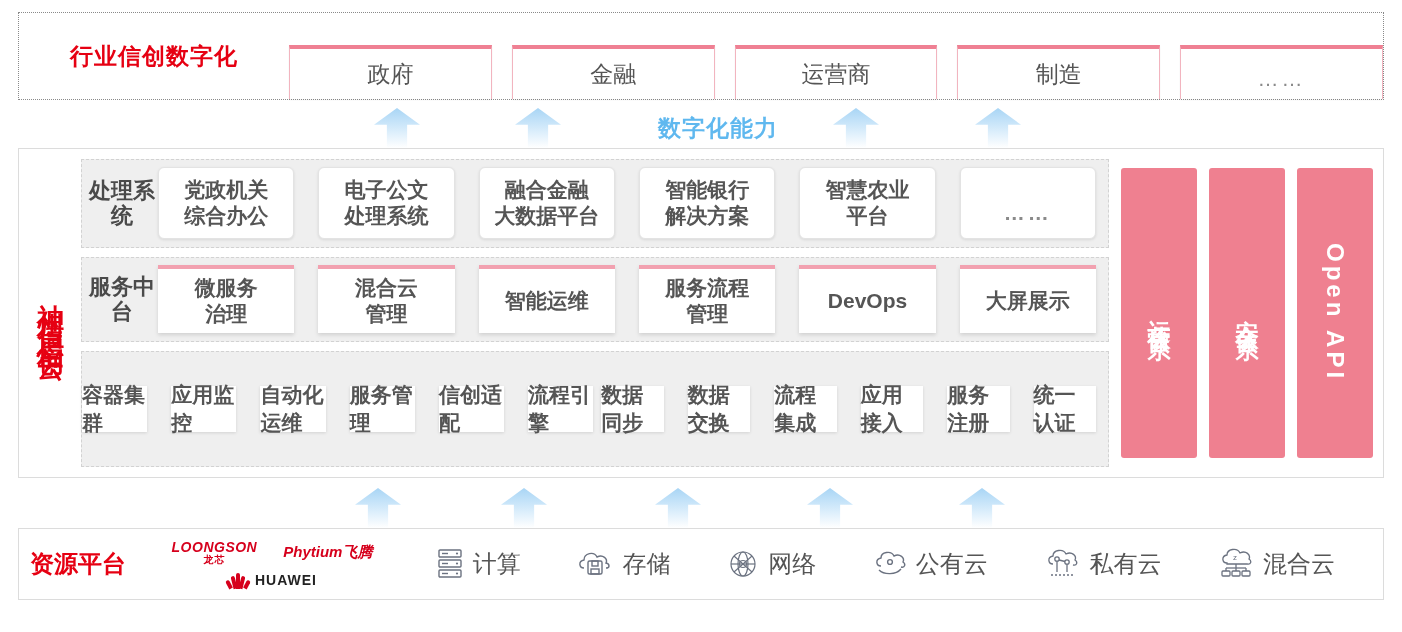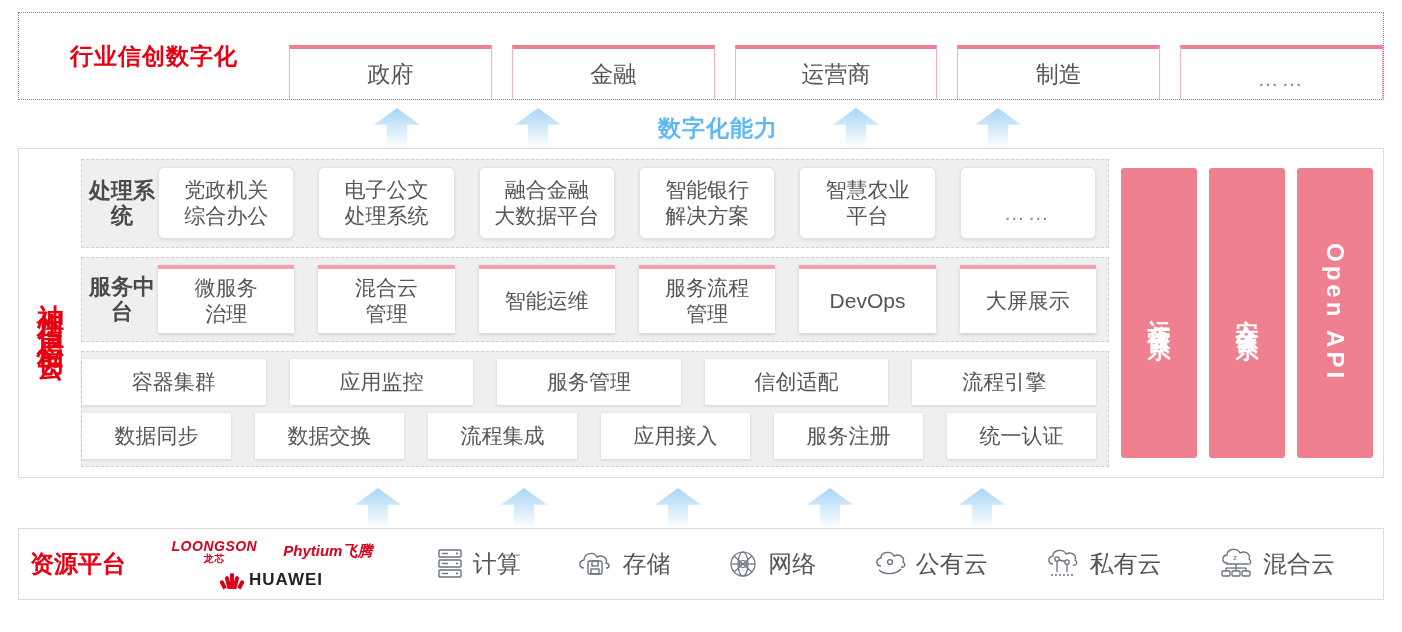--- a/index.html
+++ b/index.html
@@ -87,22 +87,22 @@
     padding:0 12px 0 0;
   }
   .layer.app{height:92px;}
   .layer.svc{height:88px;}
   .layer.tech{height:120px;}
   .layer-label{
     width:72px;flex:0 0 auto;text-align:center;
     font-size:22px;font-weight:bold;color:#4a4a4a;line-height:1.15;
     margin-left:4px;
   }
-  .cards-row{flex:1 1 auto;display:flex;gap:24px;}
-  .cards-stack{flex:1 1 auto;display:flex;flex-direction:column;gap:8px;justify-content:center;}
+  .cards-row{flex:1 1 auto;display:flex;gap:24px;font-weight:bold;}
+  .cards-stack{flex:1 1 auto;display:flex;flex-direction:row;gap:8px;justify-content:center;}
 
   
   .app-card{
     flex:1 1 0;height:72px;background:#fff;border-radius:6px;
     border:1px solid #e3e3e3;
     box-shadow:0 1px 3px rgba(0,0,0,.10);
     display:flex;align-items:center;justify-content:center;
     text-align:center;font-size:21px;color:#555;line-height:1.25;
     box-sizing:border-box;
   }
@@ -170,21 +170,21 @@
   }
   .logo-loongson .cn{color:#d6001c;font-weight:bold;font-size:10px;letter-spacing:1px;margin-top:1px;}
   .logo-phytium{color:#d6001c;font-weight:bold;font-size:15px;font-style:italic;}
   .logo-huawei{display:flex;align-items:center;gap:6px;}
   .logo-huawei .mark{
     width:22px;height:18px;position:relative;
   }
   .logo-huawei .mark i{
     position:absolute;bottom:0;width:4px;background:#d6001c;border-radius:2px 2px 0 0;display:block;
   }
-  .logo-huawei .wordmark{color:#222;font-weight:bold;font-size:17px;letter-spacing:1px;}
+  .logo-huawei .wordmark{color:#222;font-weight:bold;font-size:14px;letter-spacing:1px;}
 
   .res-items{
     flex:1 1 auto;display:flex;align-items:center;justify-content:space-around;
     padding-right:20px;
   }
   .res-item{display:flex;align-items:center;gap:8px;font-size:24px;color:#555;}
   .res-item svg{display:block;}
 </style>
 </head>
 <body>
@@ -248,20 +248,21 @@
           <div class="svc-card" style="white-space:pre-line">DevOps</div>
           <div class="svc-card" style="white-space:pre-line">大屏展示</div>
         </div>
       </div>
 
       <div class="layer tech">
         <div class="cards-stack">
           <div class="cards-row">
             <div class="tech-card">容器集群</div>
             <div class="tech-card">应用监控</div>
+            <div class="tech-card">自动化运维</div>
             <div class="tech-card">服务管理</div>
             <div class="tech-card">信创适配</div>
             <div class="tech-card">流程引擎</div>
           </div>
           <div class="cards-row">
             <div class="tech-card">数据同步</div>
             <div class="tech-card">数据交换</div>
             <div class="tech-card">流程集成</div>
             <div class="tech-card">应用接入</div>
             <div class="tech-card">服务注册</div>

